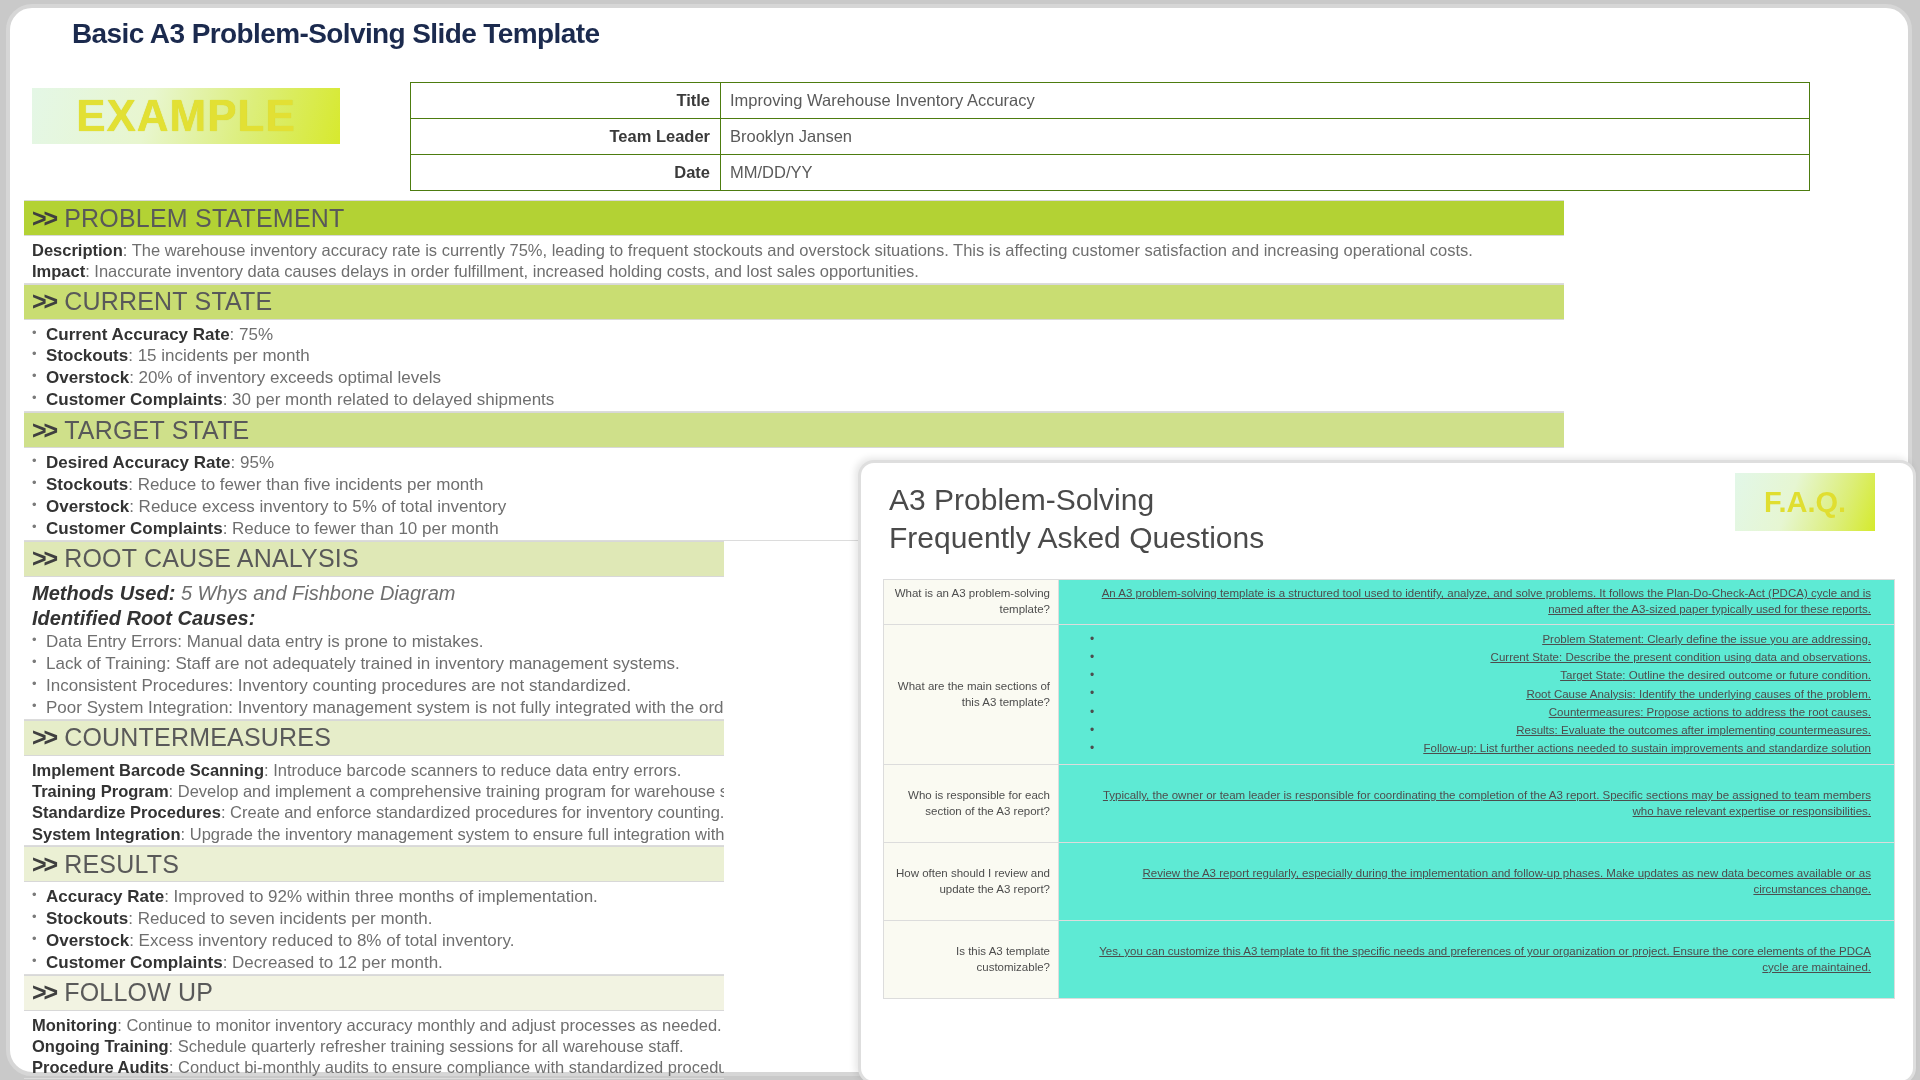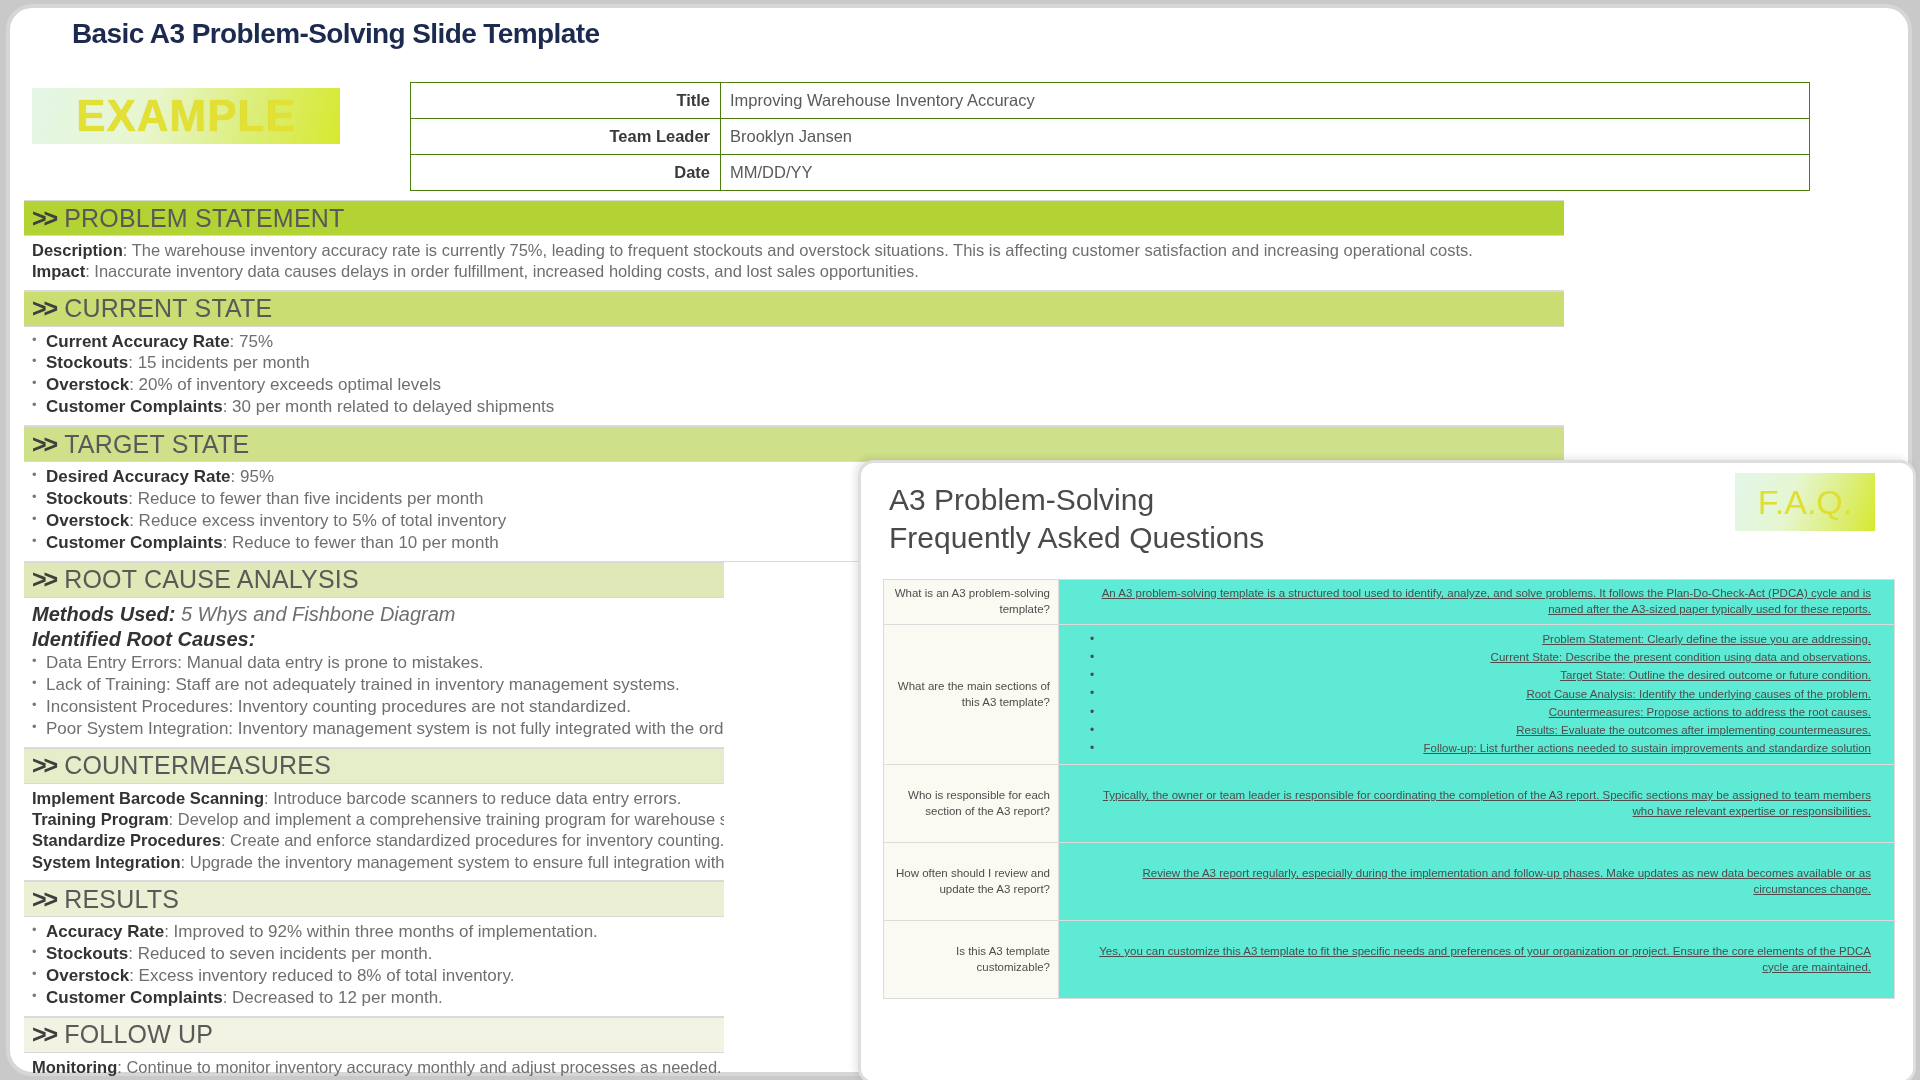--- a/index.html
+++ b/index.html
@@ -88,21 +88,21 @@
     white-space: nowrap;
   }
   .sec-head .chev {
     font-weight: 700;
     color: #3f3f3f;
     margin-right: 9px;
     letter-spacing: -3px;
     font-size: 25px;
   }
   .sec-body {
-    padding: 4px 0 7px 0;
+    padding: 4px 0 0 0;
     border-bottom: 1px solid #dcdcdc;
   }
   .line {
     font-size: 16.5px;
     line-height: 1.17;
     color: #6f6f6f;
     white-space: nowrap;
     padding: 1px 0 1px 8px;
   }
   .line b { color: #333333; font-weight: 700; }
@@ -144,21 +144,21 @@
     color: #4a4a4a; font-weight: 400;
     white-space: pre-line;
   }
   #faq-badge {
     position: absolute; right: 38px; top: 10px;
     width: 140px; height: 58px;
     background: linear-gradient(110deg, #e2f7e8 0%, #e6f6d2 40%, #dcee78 75%, #d5ea2c 100%);
     display: flex; align-items: center; justify-content: center;
   }
   #faq-badge span {
-    font-size: 34px; font-weight: 400;
+    font-size: 29px; font-weight: 700;
     color: #e0de30; letter-spacing: 0px;
   }
   #faq-table {
     position: absolute;
     left: 22px; top: 116px;
     width: 1012px;
     border-collapse: collapse;
     table-layout: fixed;
   }
   #faq-table td {

